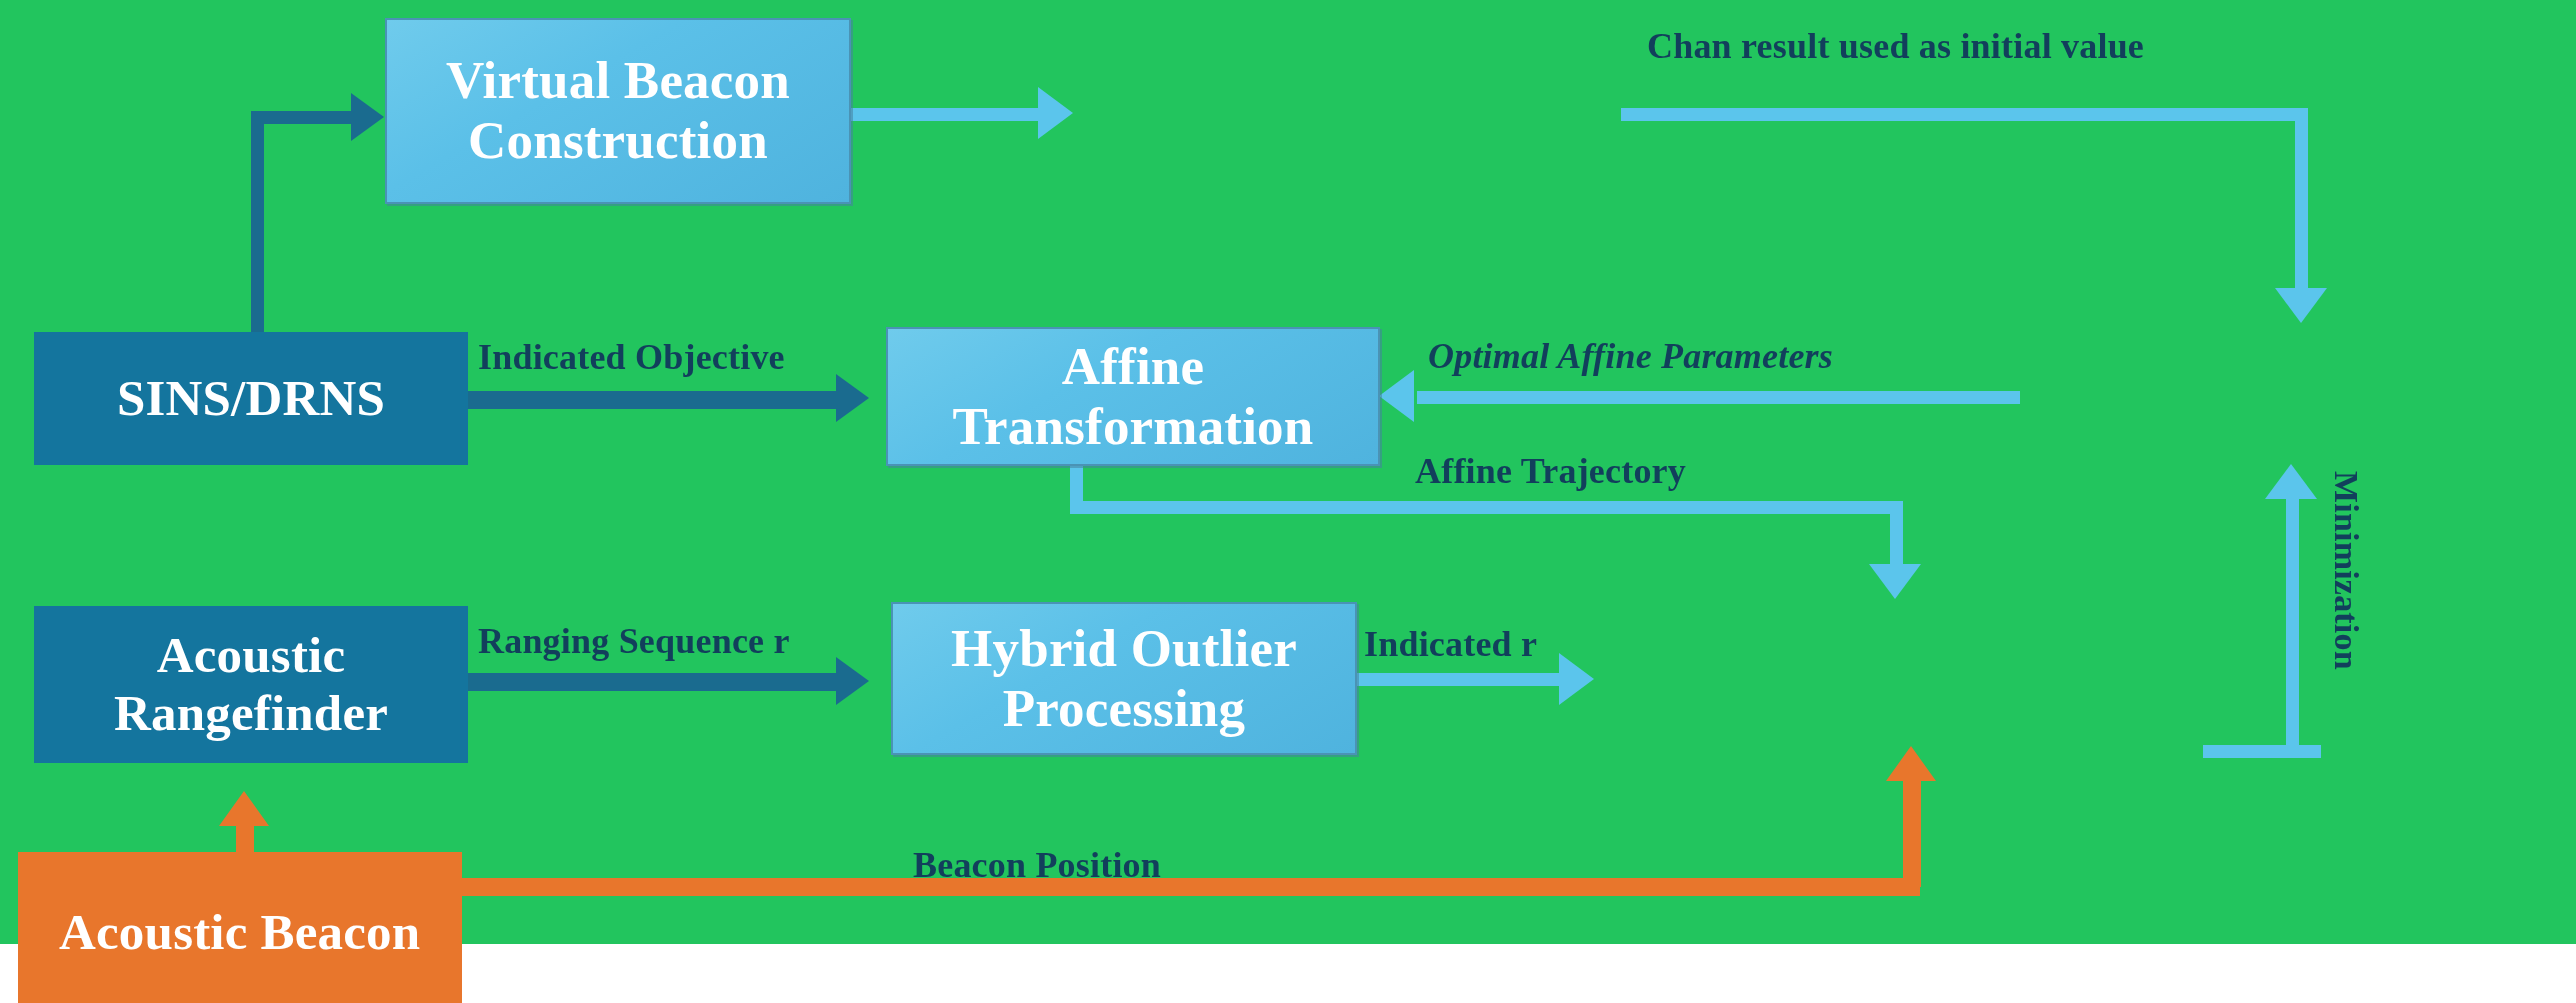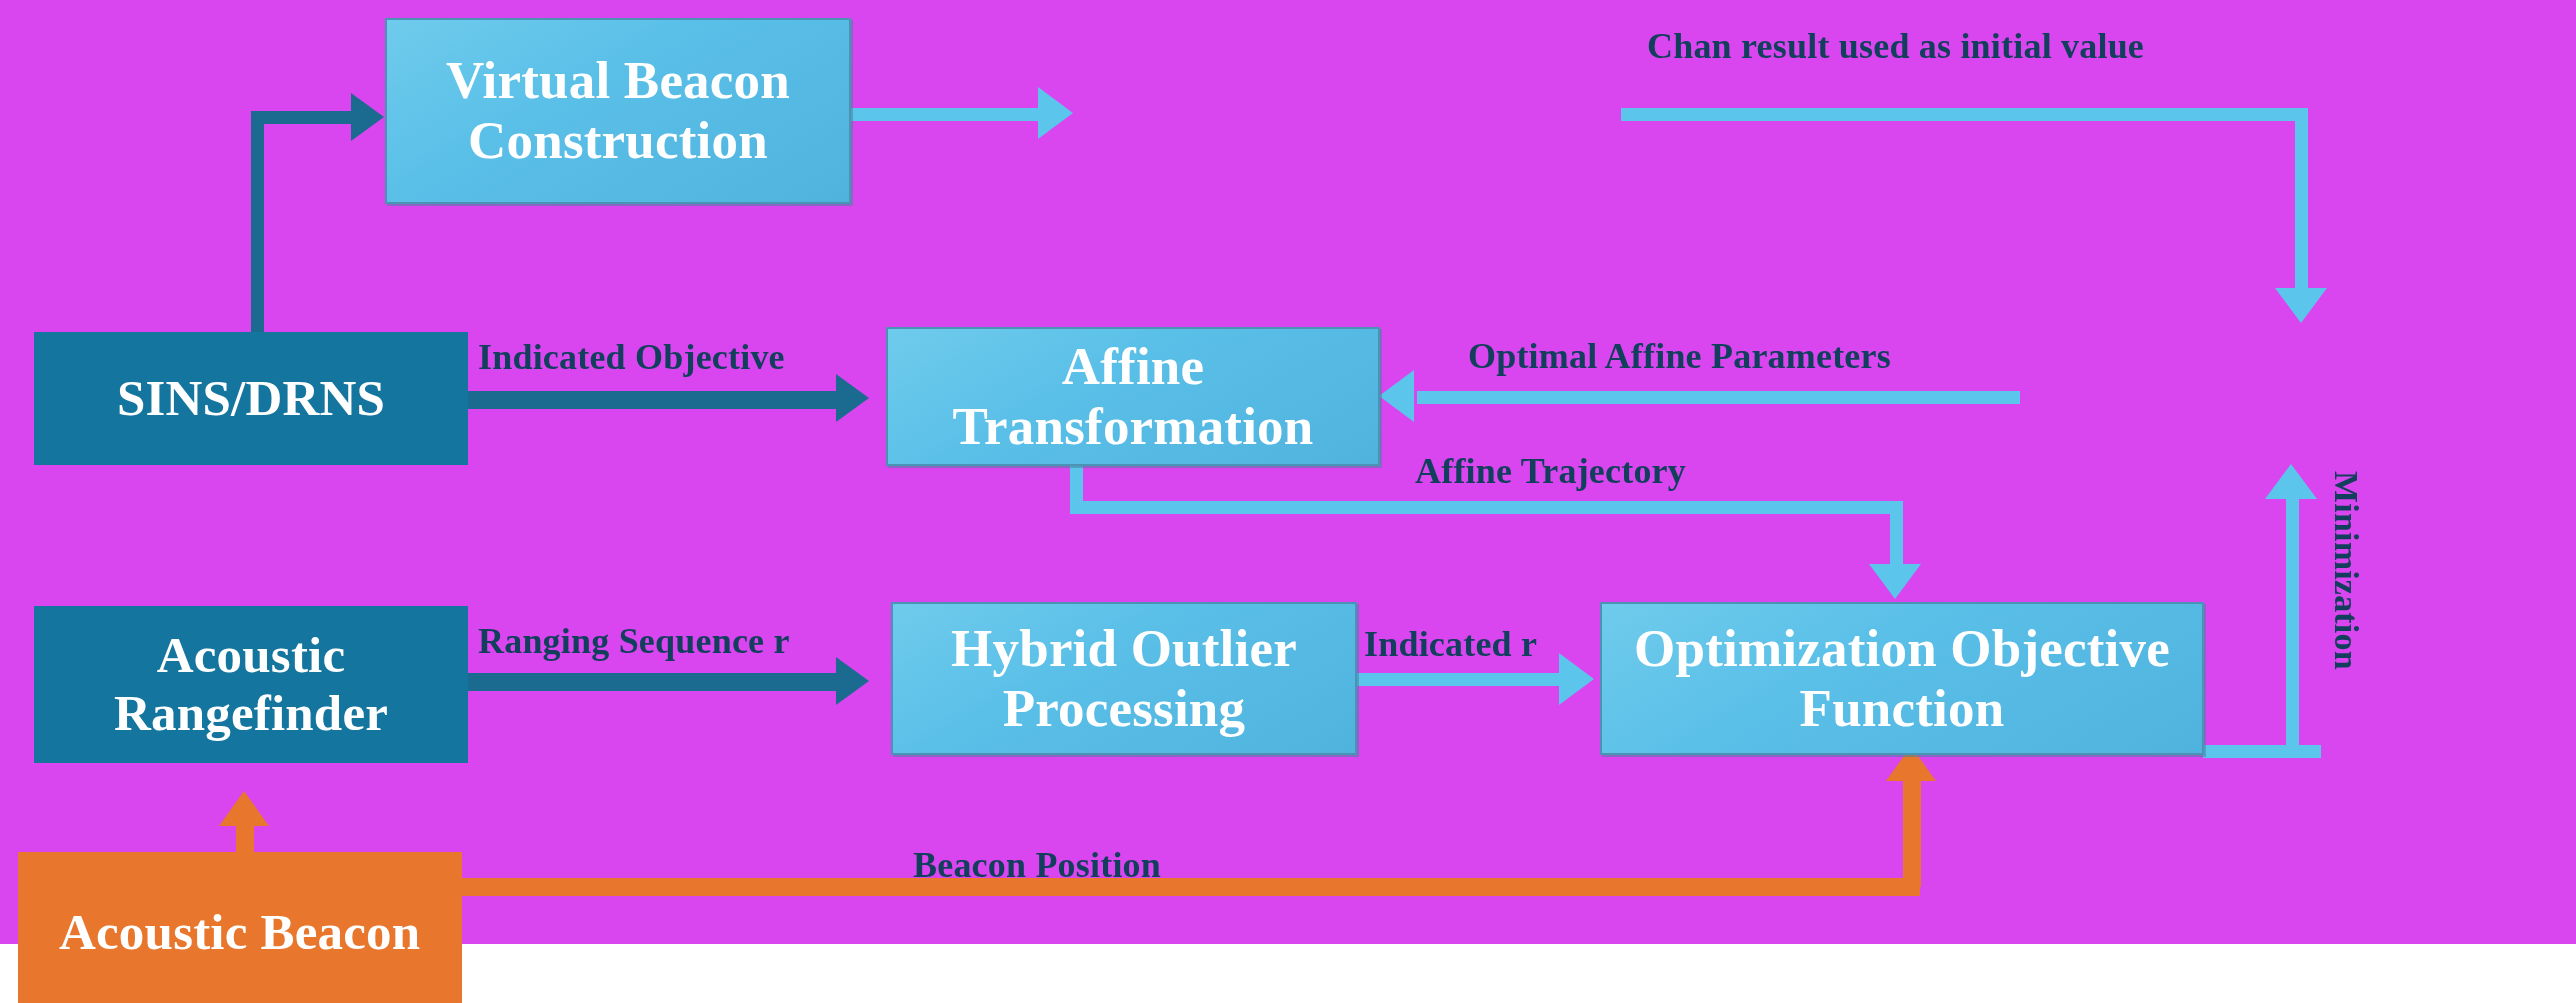--- a/index.html
+++ b/index.html
@@ -1,18 +1,18 @@
 <!DOCTYPE html>
 <html><head>
 <meta charset="utf-8">
 <style>
   html,body{margin:0;padding:0;background:#ffffff;}
   body{width:2576px;height:1004px;overflow:hidden;
        font-family:"Liberation Serif","DejaVu Serif",serif;}
-  #stage{position:relative;width:2576px;height:944px;background:#d946ef;}
+  #stage{position:relative;width:2576px;height:944px;background:#22c55e;}
 
   
   .box{position:absolute;box-sizing:border-box;display:flex;align-items:center;
        justify-content:center;text-align:center;color:#ffffff;font-weight:bold;
        line-height:1.12;letter-spacing:0.2px;}
   .box .t{display:block;width:100%;padding:0 11px;}
 
   .box.dark{background:#14759E;font-size:51px;}
   .box.orange{background:#E8762C;font-size:51px;}
   .box.light{
@@ -96,21 +96,21 @@
   <div class="head u orange" style="left:219px;top:791px;"></div>
 
   <div class="seg hw c-orange" style="left:461px;top:878px;width:1459px;"></div>
   <div class="seg vw c-orange" style="left:1903px;top:780px;height:107px;"></div>
   <div class="head u orange" style="left:1886px;top:746px;"></div>
 
   <div class="lbl" style="left:1647px;top:24.5px;">Chan result used as initial value</div>
 
   <div class="lbl" style="left:478px;top:336px;">Indicated Objective</div>
 
-  <div class="lbl" style="left:1468px;top:335px;">Optimal Affine Parameters</div>
+  <div class="lbl" style="left:1428px;top:335px;font-style:italic;">Optimal Affine Parameters</div>
 
   <div class="lbl" style="left:1415px;top:450px;">Affine Trajectory</div>
 
   <div class="lbl" style="left:478px;top:620px;">Ranging Sequence r</div>
 
   <div class="lbl" style="left:1364px;top:623px;">Indicated r</div>
 
   <div class="lbl v" style="left:2365px;top:471px;font-size:34px;">Minimization</div>
 
   <div class="lbl" style="left:913px;top:844px;">Beacon Position</div>
@@ -130,22 +130,19 @@
   </div>
 
   <div class="box dark" style="left:34px;top:606px;width:434px;height:157px;">
     <span class="t">Acoustic Rangefinder</span>
   </div>
 
   <div class="box light" style="left:891px;top:602px;width:466px;height:153px;">
     <span class="t">Hybrid Outlier Processing</span>
   </div>
 
-  <div class="box light" style="left:1600px;top:602px;width:604px;height:153px;">
-    <span class="t">Optimization Objective Function</span>
-  </div>
 
   <div class="box orange" style="left:17.7px;top:852px;width:444px;height:162px;">
     <span class="t">Acoustic Beacon</span>
   </div>
 
 </div>
 
 
 </body></html>

